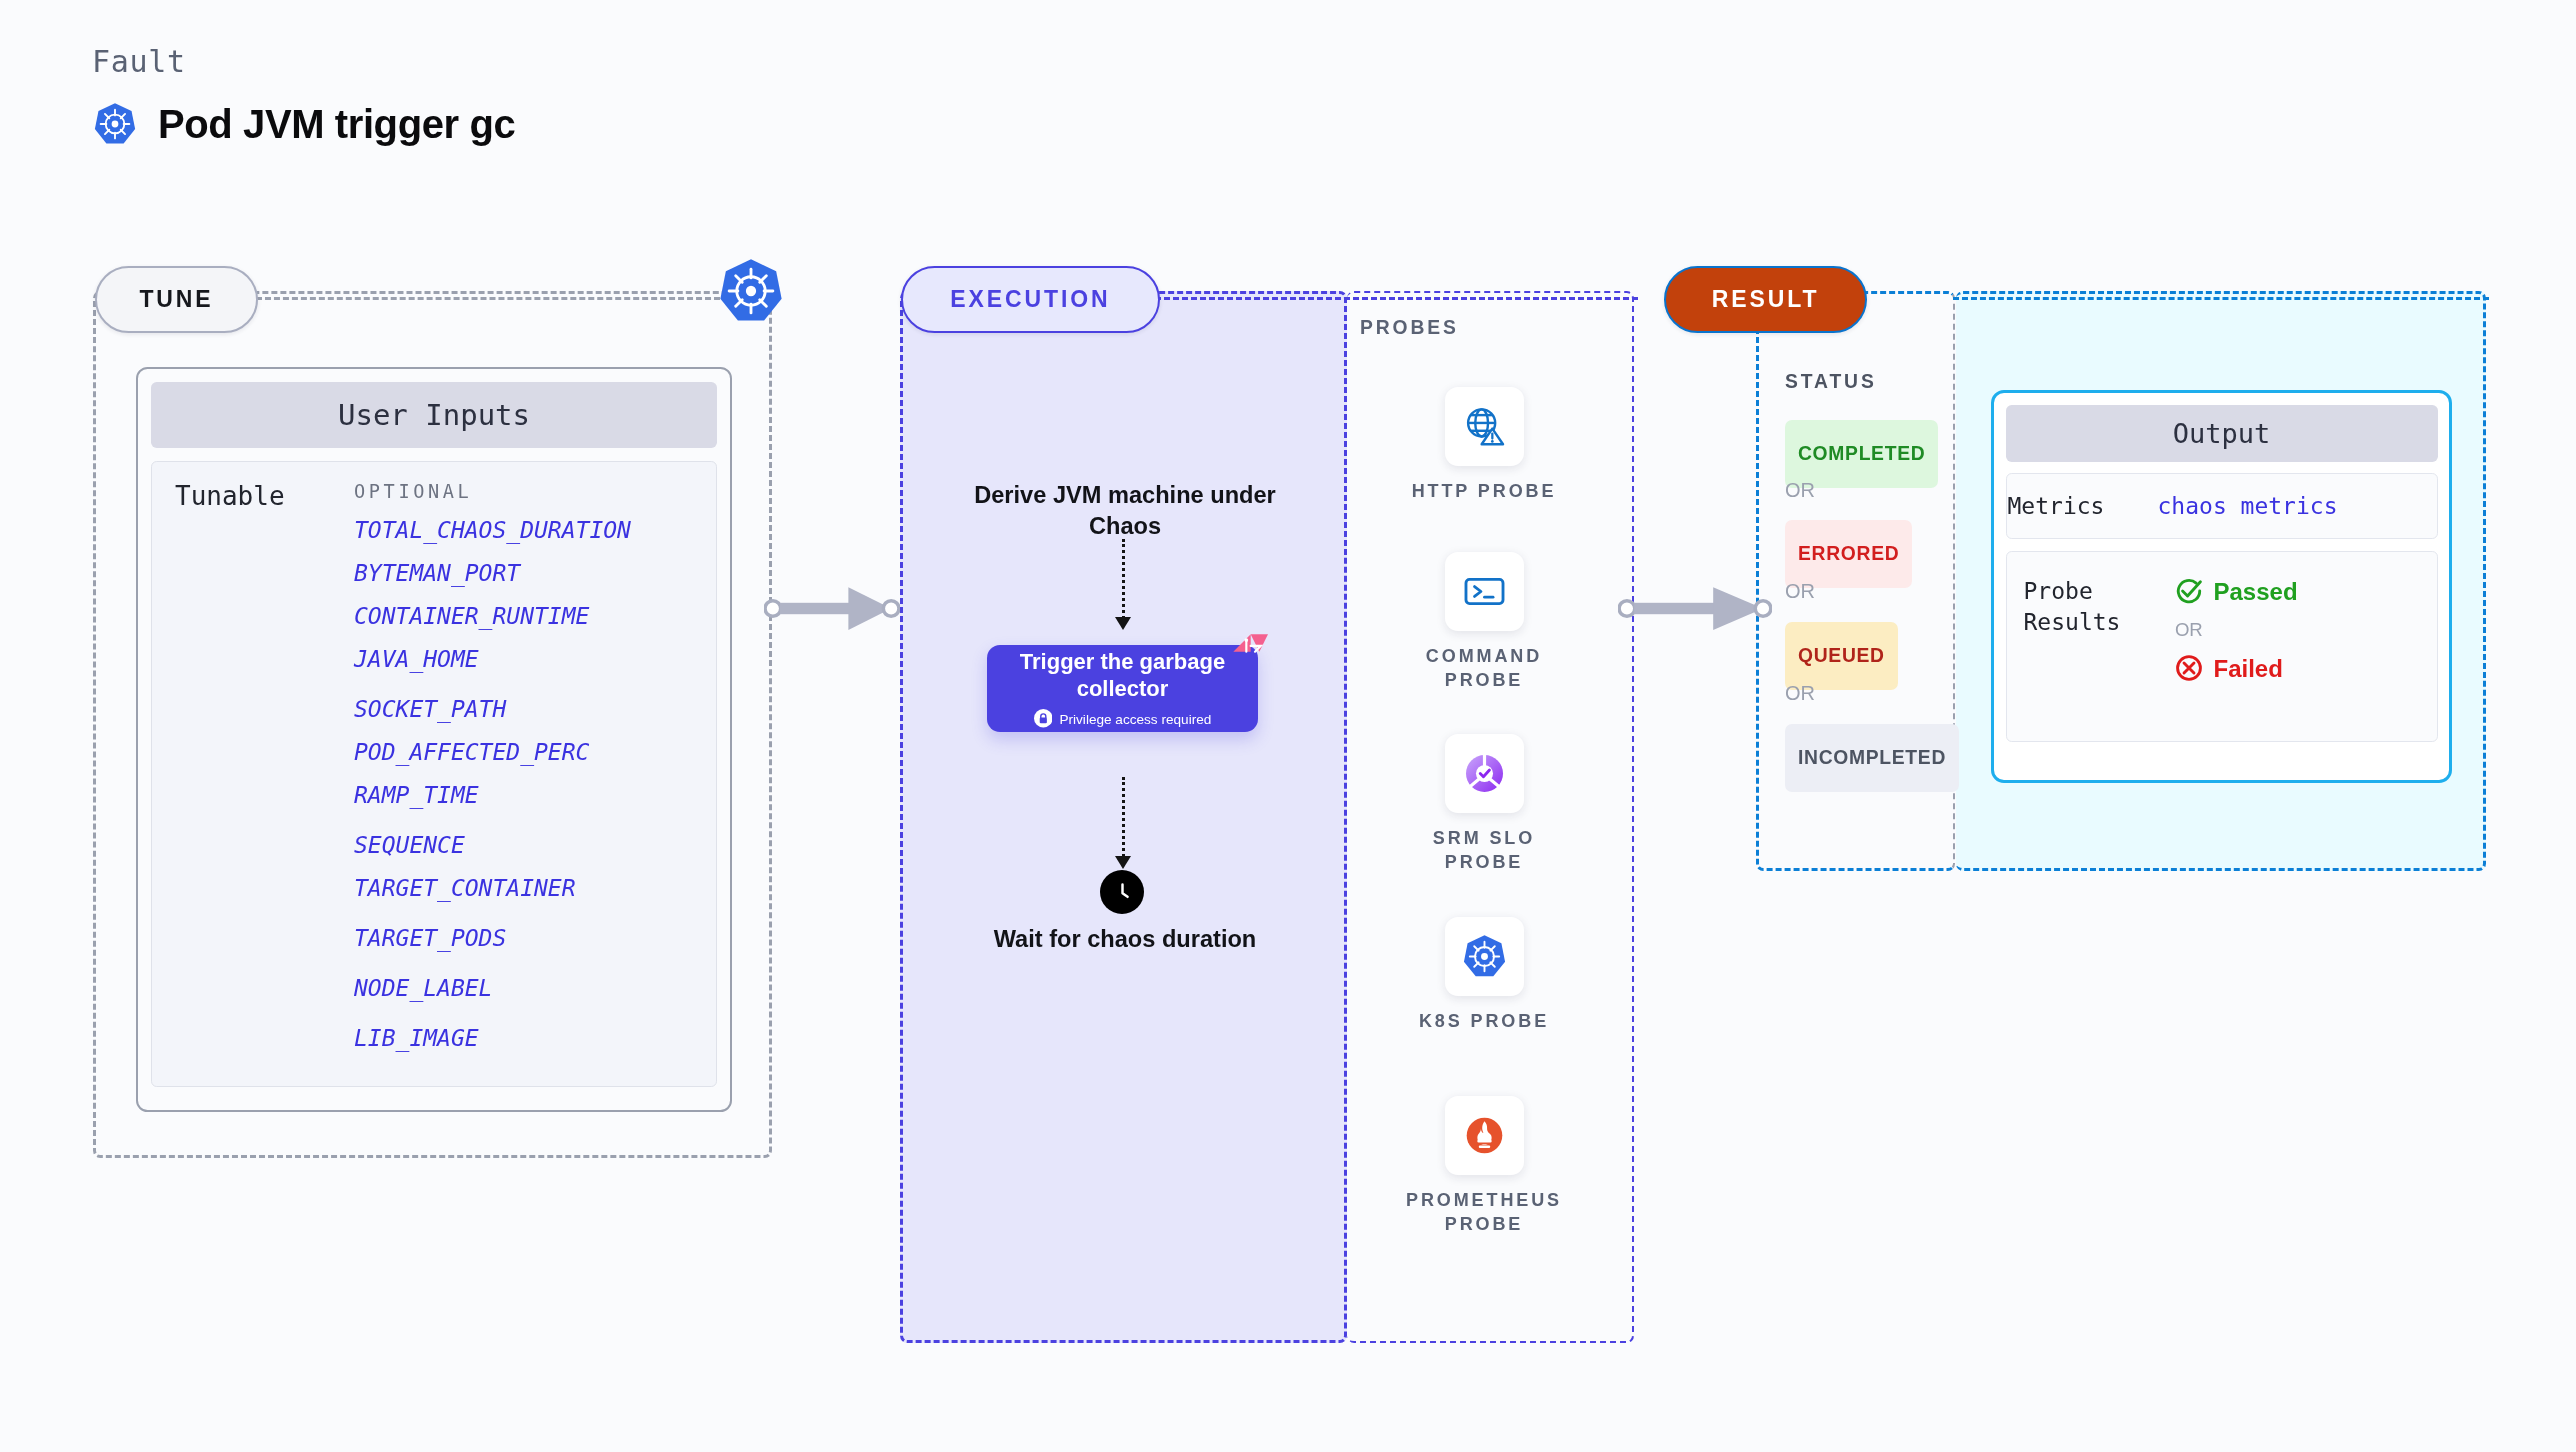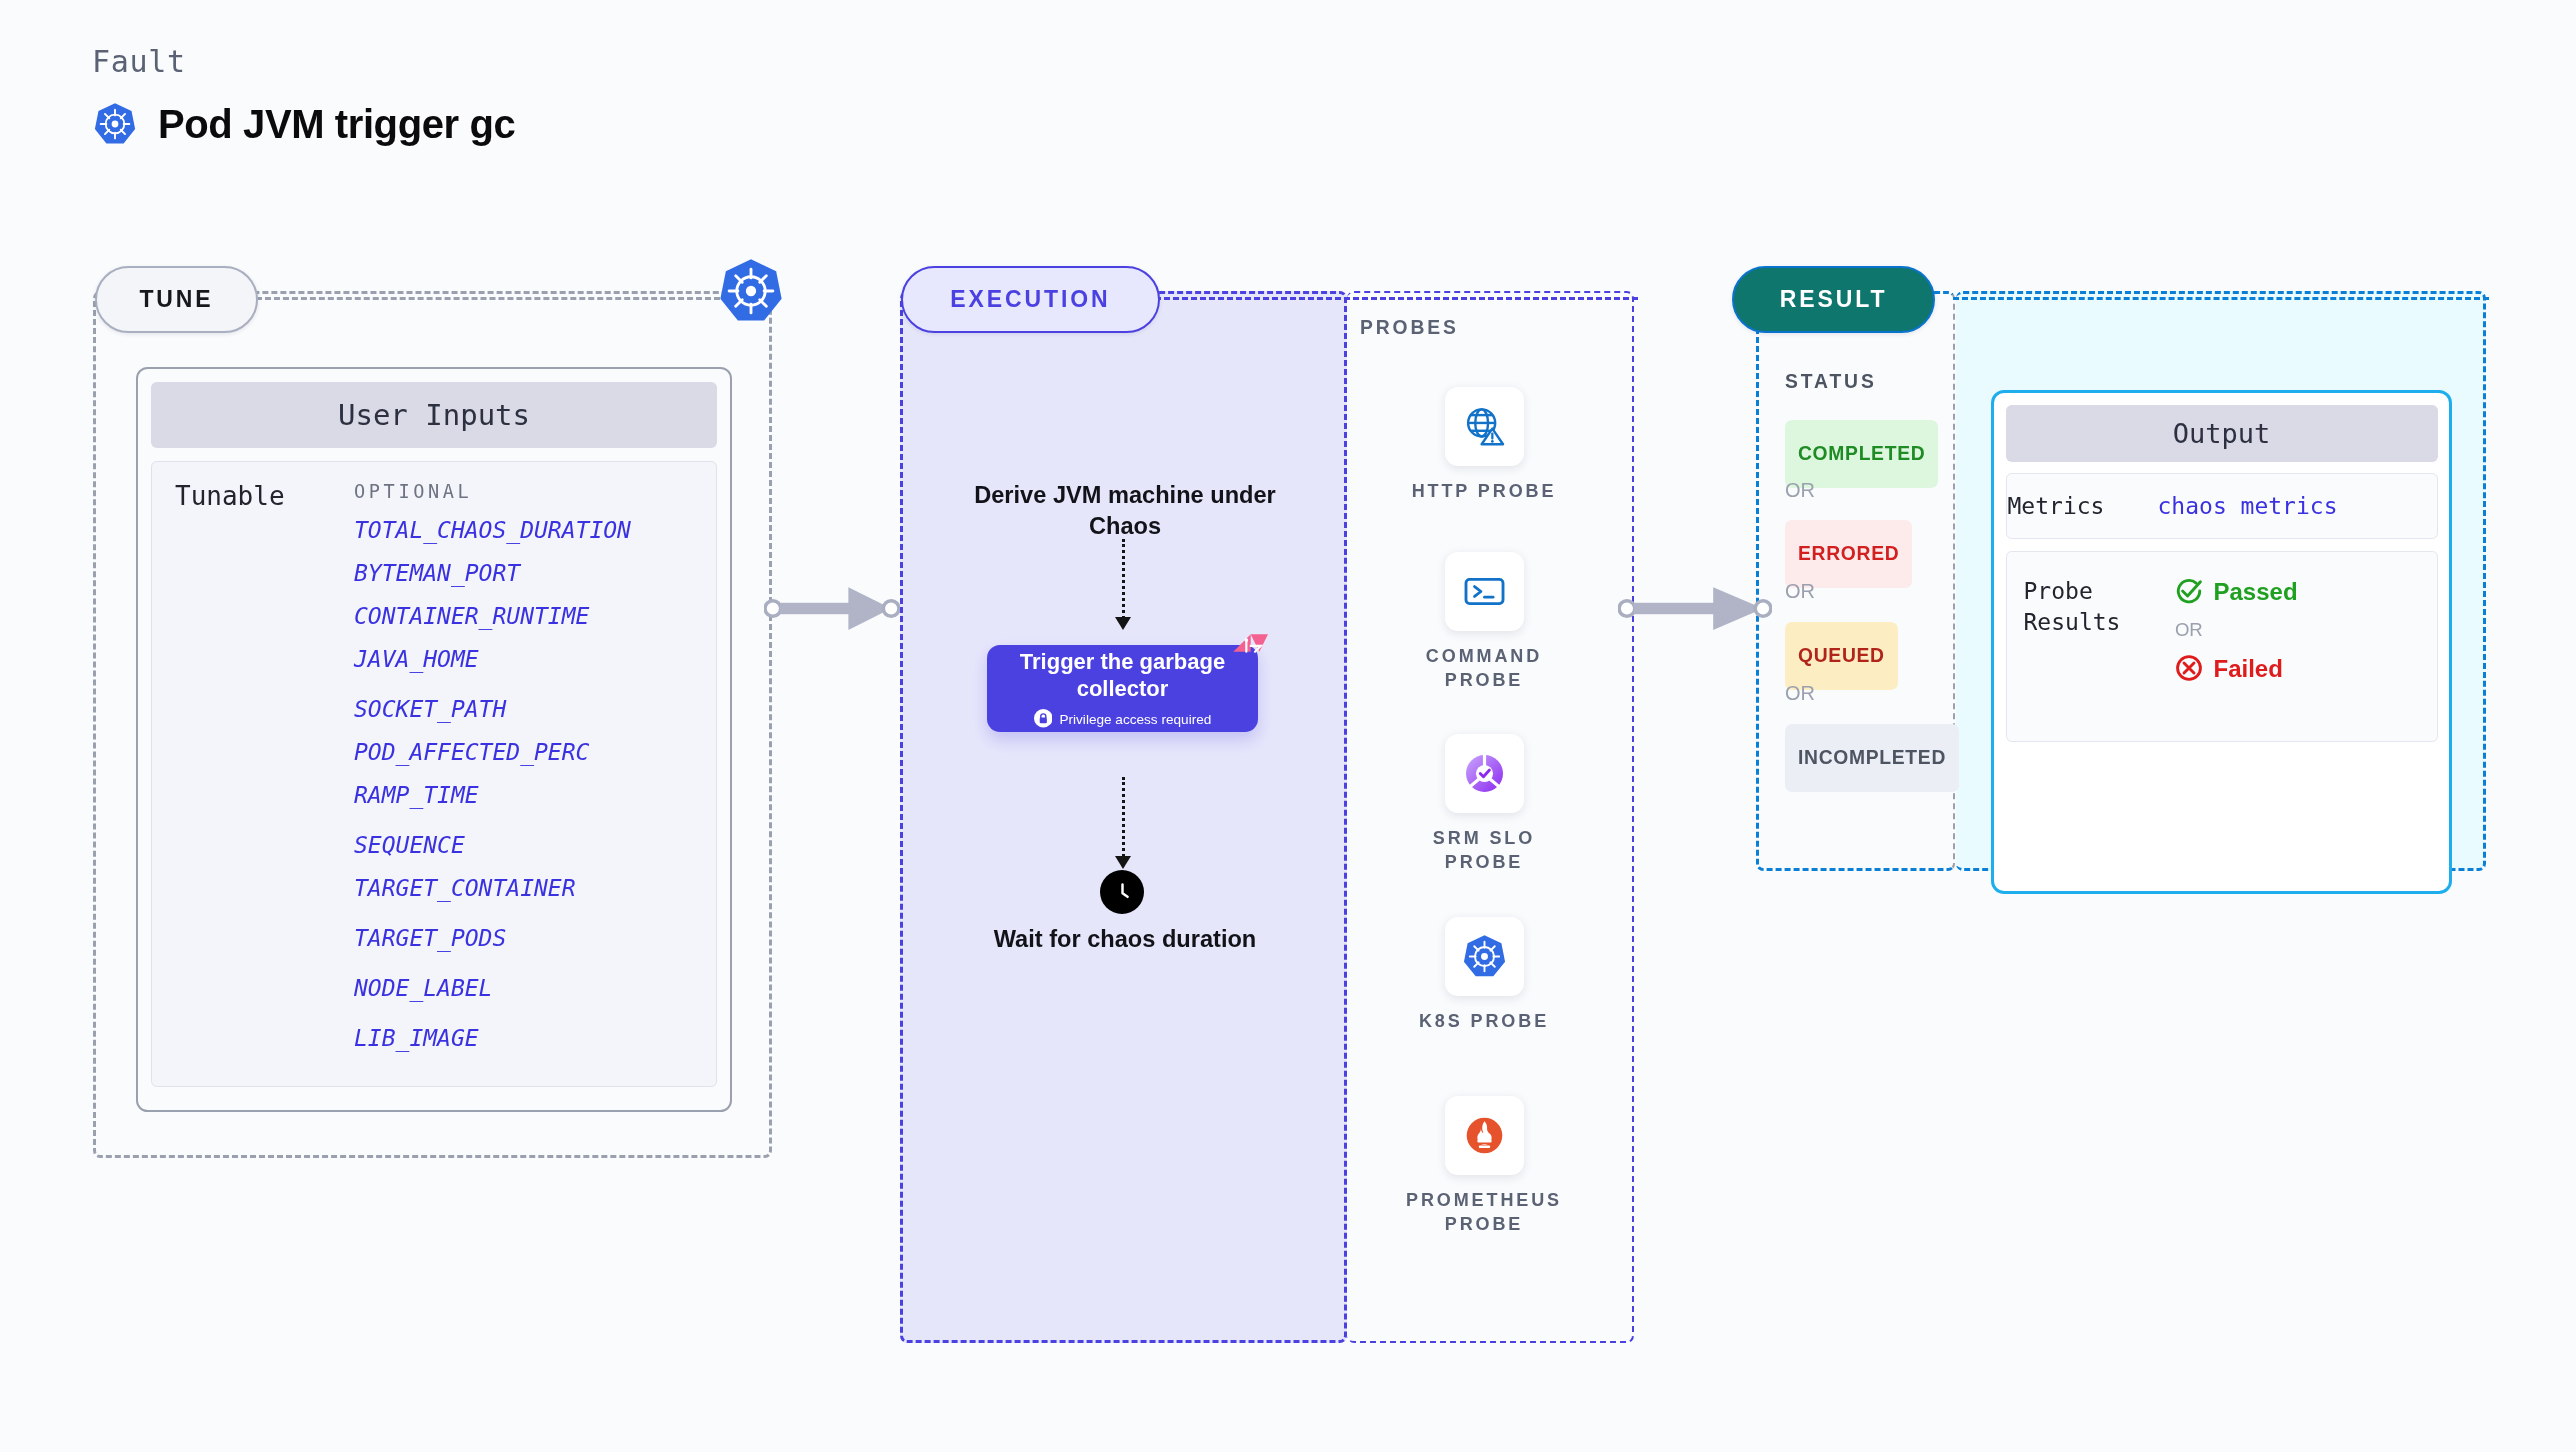--- a/index.html
+++ b/index.html
@@ -24,22 +24,22 @@
   .pill{
     position:absolute;display:flex;align-items:center;justify-content:center;
     border-radius:716px;z-index:20;
     font-size:23px;font-weight:bold;letter-spacing:2.9px;
     box-shadow:0 1.4px 4.3px rgba(25,30,60,.10);
   }
   #pill-tune{left:95px;top:266px;width:159px;height:63px;
     background:#f4f5f8;border:2.9px solid #a9aec0;color:#16181d;}
   #pill-exec{left:901px;top:266px;width:255px;height:63px;
     background:#e7e8fd;border:2.9px solid #4b41e0;color:#4b41e0;}
-  #pill-result{left:1732px;top:266px;width:199px;height:63px;
-    background:#0f766e;border:2.9px solid #0973cd;color:#ffffff;text-align:center;}
+  #pill-result{left:1664px;top:266px;width:199px;height:63px;
+    background:#c2410c;border:2.9px solid #0973cd;color:#ffffff;text-align:center;}
 
   
   .sec{position:absolute;box-sizing:border-box;border-radius:7.2px;}
   #sec-tune{left:93px;top:291px;width:679px;height:867px;
     border:3.6px dashed #9aa0ae;background:transparent;}
   #sec-exec{left:900px;top:291px;width:447px;height:1052px;
     border:3.6px dashed #4b41e0;background:#e6e6fb;}
   #sec-probes{left:1347px;top:291px;width:287px;height:1052px;
     border:2.1px dashed #4b41e0;border-left:none;background:#fafbfd;}
   #sec-result-status{left:1756px;top:291px;width:199px;height:580px;
@@ -168,21 +168,21 @@
   #st-0{top:420px;background:#ddf7de;color:#1f8b25;}
   #or-0{top:479px;}
   #st-1{top:520px;background:#fdeaea;color:#d21f1f;}
   #or-1{top:580px;}
   #st-2{top:622px;background:#fcedc2;color:#b0241a;}
   #or-2{top:682px;}
   #st-3{top:724px;background:#eceef5;color:#4d5462;}
 
   
   #output-card{
-    position:absolute;left:1991px;top:390px;width:461px;height:504px;
+    position:absolute;left:1991px;top:390px;width:461px;height:393px;
     background:#ffffff;border:3.6px solid #1eaeed;border-radius:13px;
     box-sizing:border-box;padding:11.5px;
   }
   #output-header{
     height:57px;background:#d9dae6;border-radius:5.7px;
     display:flex;align-items:center;justify-content:center;
     font-family:"DejaVu Sans Mono", monospace;font-size:27px;color:#2c3040;
   }
   #metrics-row{
     margin-top:11.5px;height:66px;background:#fafbfd;

